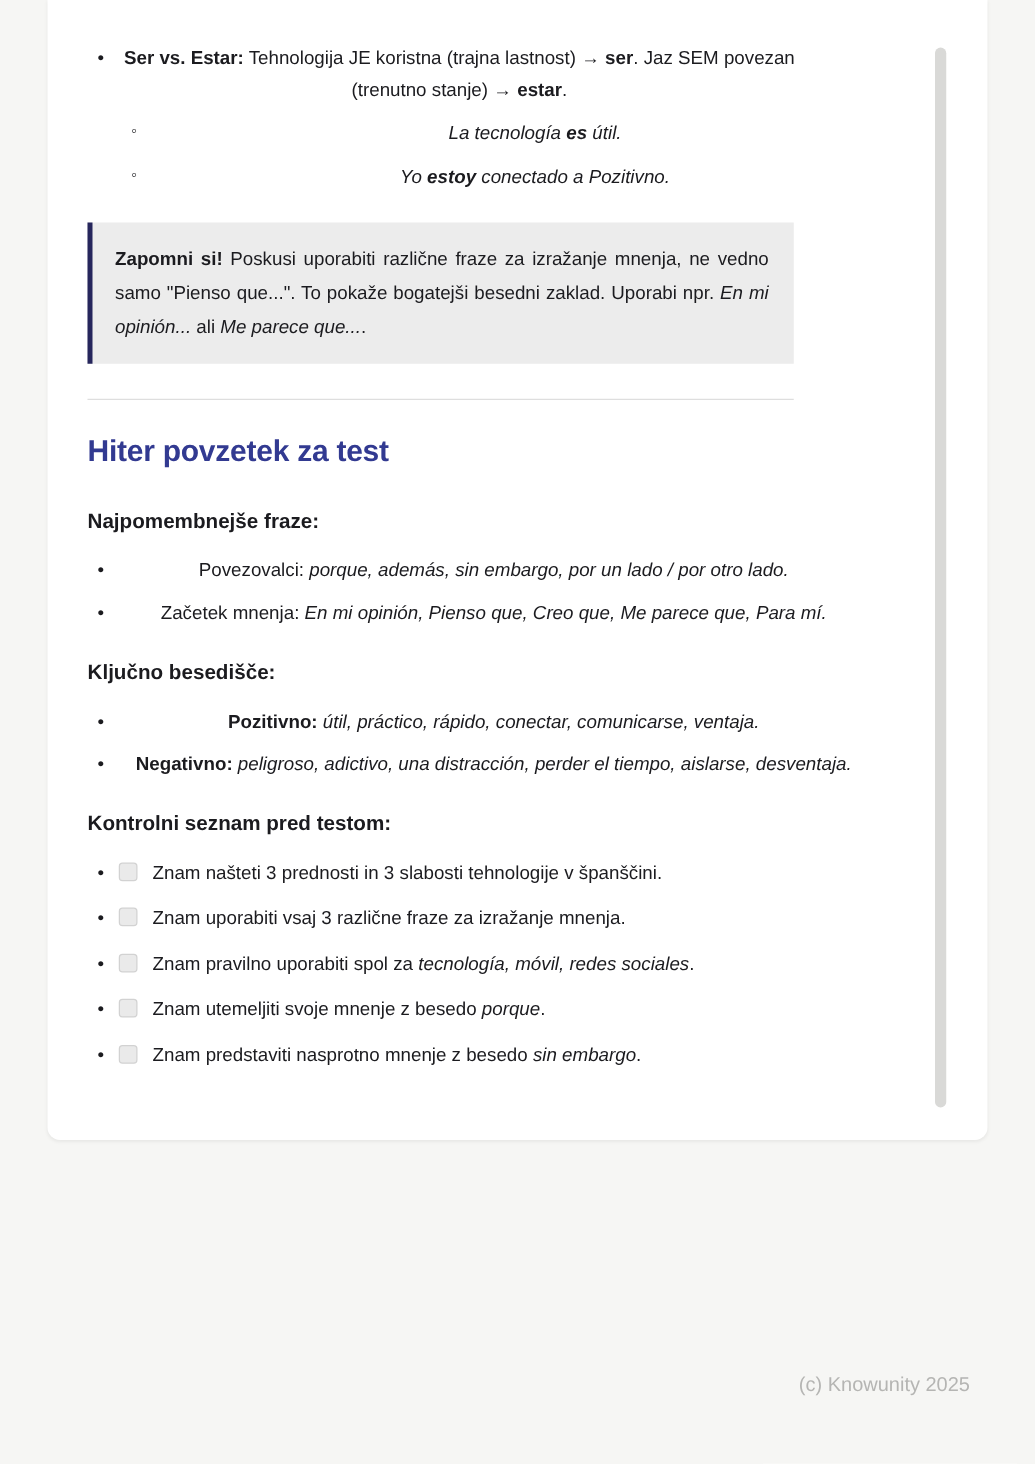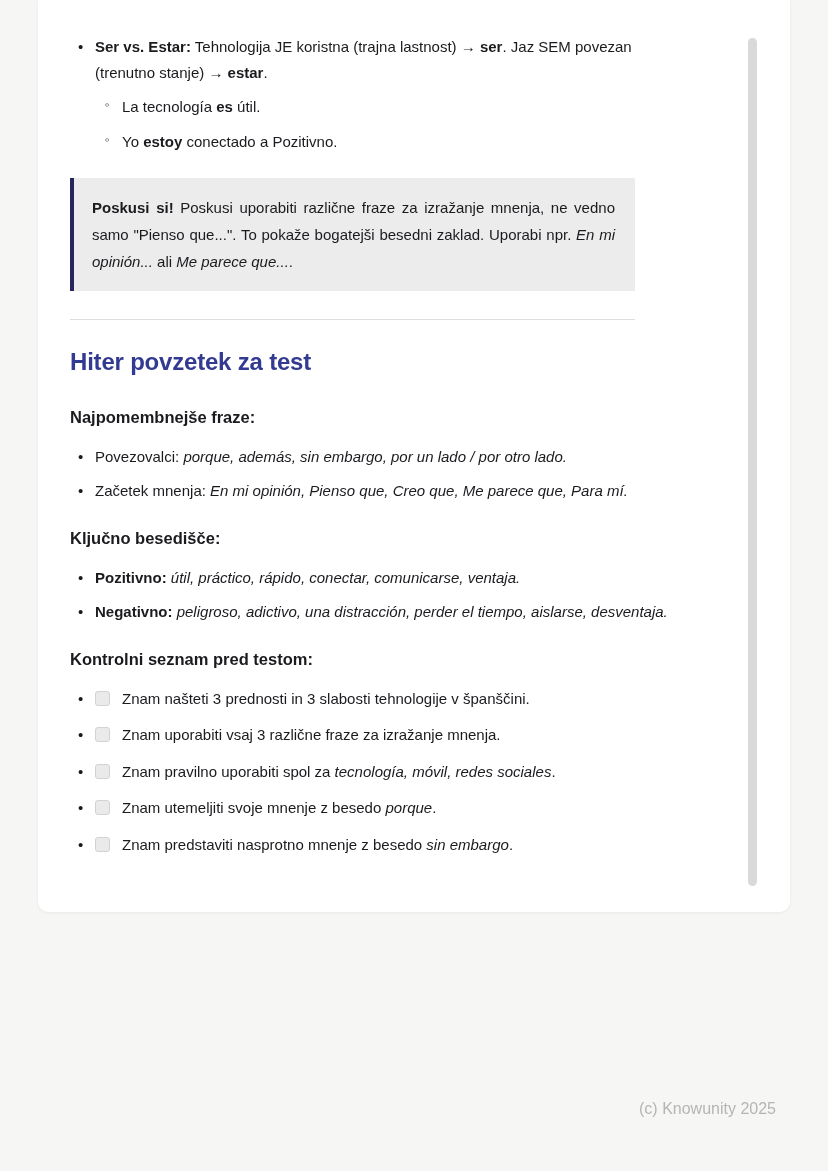--- a/index.html
+++ b/index.html
@@ -29,27 +29,27 @@
     background: var(--card-bg);
     border-radius: 0 0 10px 10px;
     box-shadow: 0 1px 3px rgba(0,0,0,0.06);
   }
   .content {
     padding: 34px 56px 34px 32px;
     font-size: 15px;
     line-height: 1.7;
   }
   
-  .li { position: relative; padding-left: 25px; margin-bottom: 9px; }
+  .li { position: relative; padding-left: 25px; margin-bottom: 9px; text-align: center; }
   .dot { position: absolute; left: 8px; top: 0; }
   .dot::before { content: "\2022"; }
   .dot.circle { left: 10px; font-size: 13px; }
   .dot.circle::before { content: "\25E6"; }
   .sublist { margin-top: 9px; }
-  .sublist .li { padding-left: 27px; }
+  .sublist .li { padding-left: 27px; font-style: italic; }
   .w-narrow { display: block; max-width: 545px; }
   .b { font-weight: 700; }
   em { font-style: italic; }
   
   .callout {
     margin-top: 24px;
     width: 565px;
     background: var(--callout-bg);
     border-left: 4px solid var(--callout-border);
     padding: 16px 20px 16px 18px;
@@ -102,21 +102,21 @@
           <span>La tecnología </span><span class="b">es</span><span> útil.</span>
         </div>
         <div class="li">
           <span class="dot circle"></span>
           <span>Yo </span><span class="b">estoy</span><span> conectado a Pozitivno.</span>
         </div>
       </div>
     </div>
 
     <aside class="callout">
-      <p><span class="b">Poskusi si!</span><span> Poskusi uporabiti različne fraze za izražanje mnenja, ne vedno samo "Pienso que...". To pokaže bogatejši besedni zaklad. Uporabi npr. </span><em>En mi opinión...</em><span> ali </span><em>Me parece que...</em><span>.</span></p>
+      <p><span class="b">Zapomni si!</span><span> Poskusi uporabiti različne fraze za izražanje mnenja, ne vedno samo "Pienso que...". To pokaže bogatejši besedni zaklad. Uporabi npr. </span><em>En mi opinión...</em><span> ali </span><em>Me parece que...</em><span>.</span></p>
     </aside>
 
     <hr class="divider">
 
     <h1 class="heading">Hiter povzetek za test</h1>
 
     <h2 class="subheading">Najpomembnejše fraze:</h2>
     <div class="blist">
       <div class="li">
         <span class="dot"></span>

